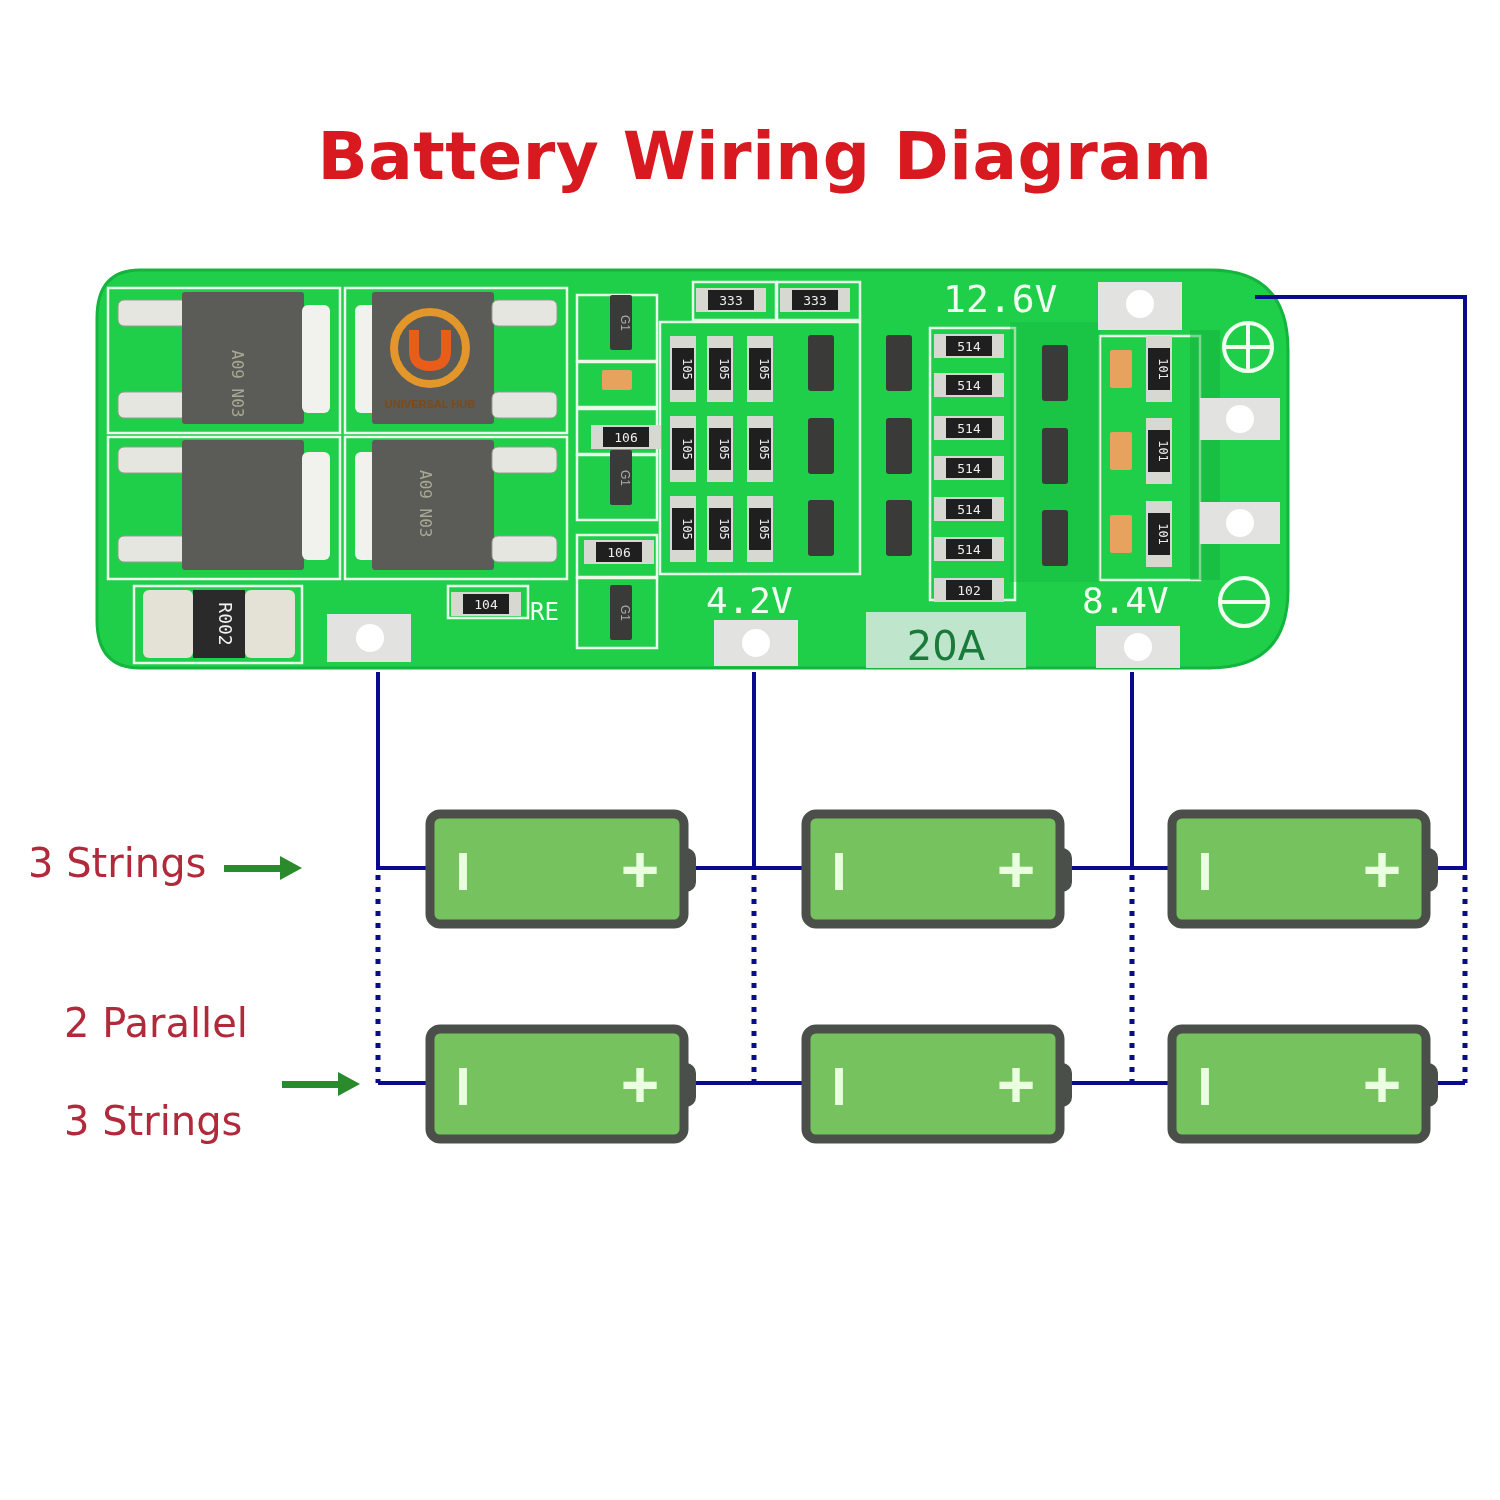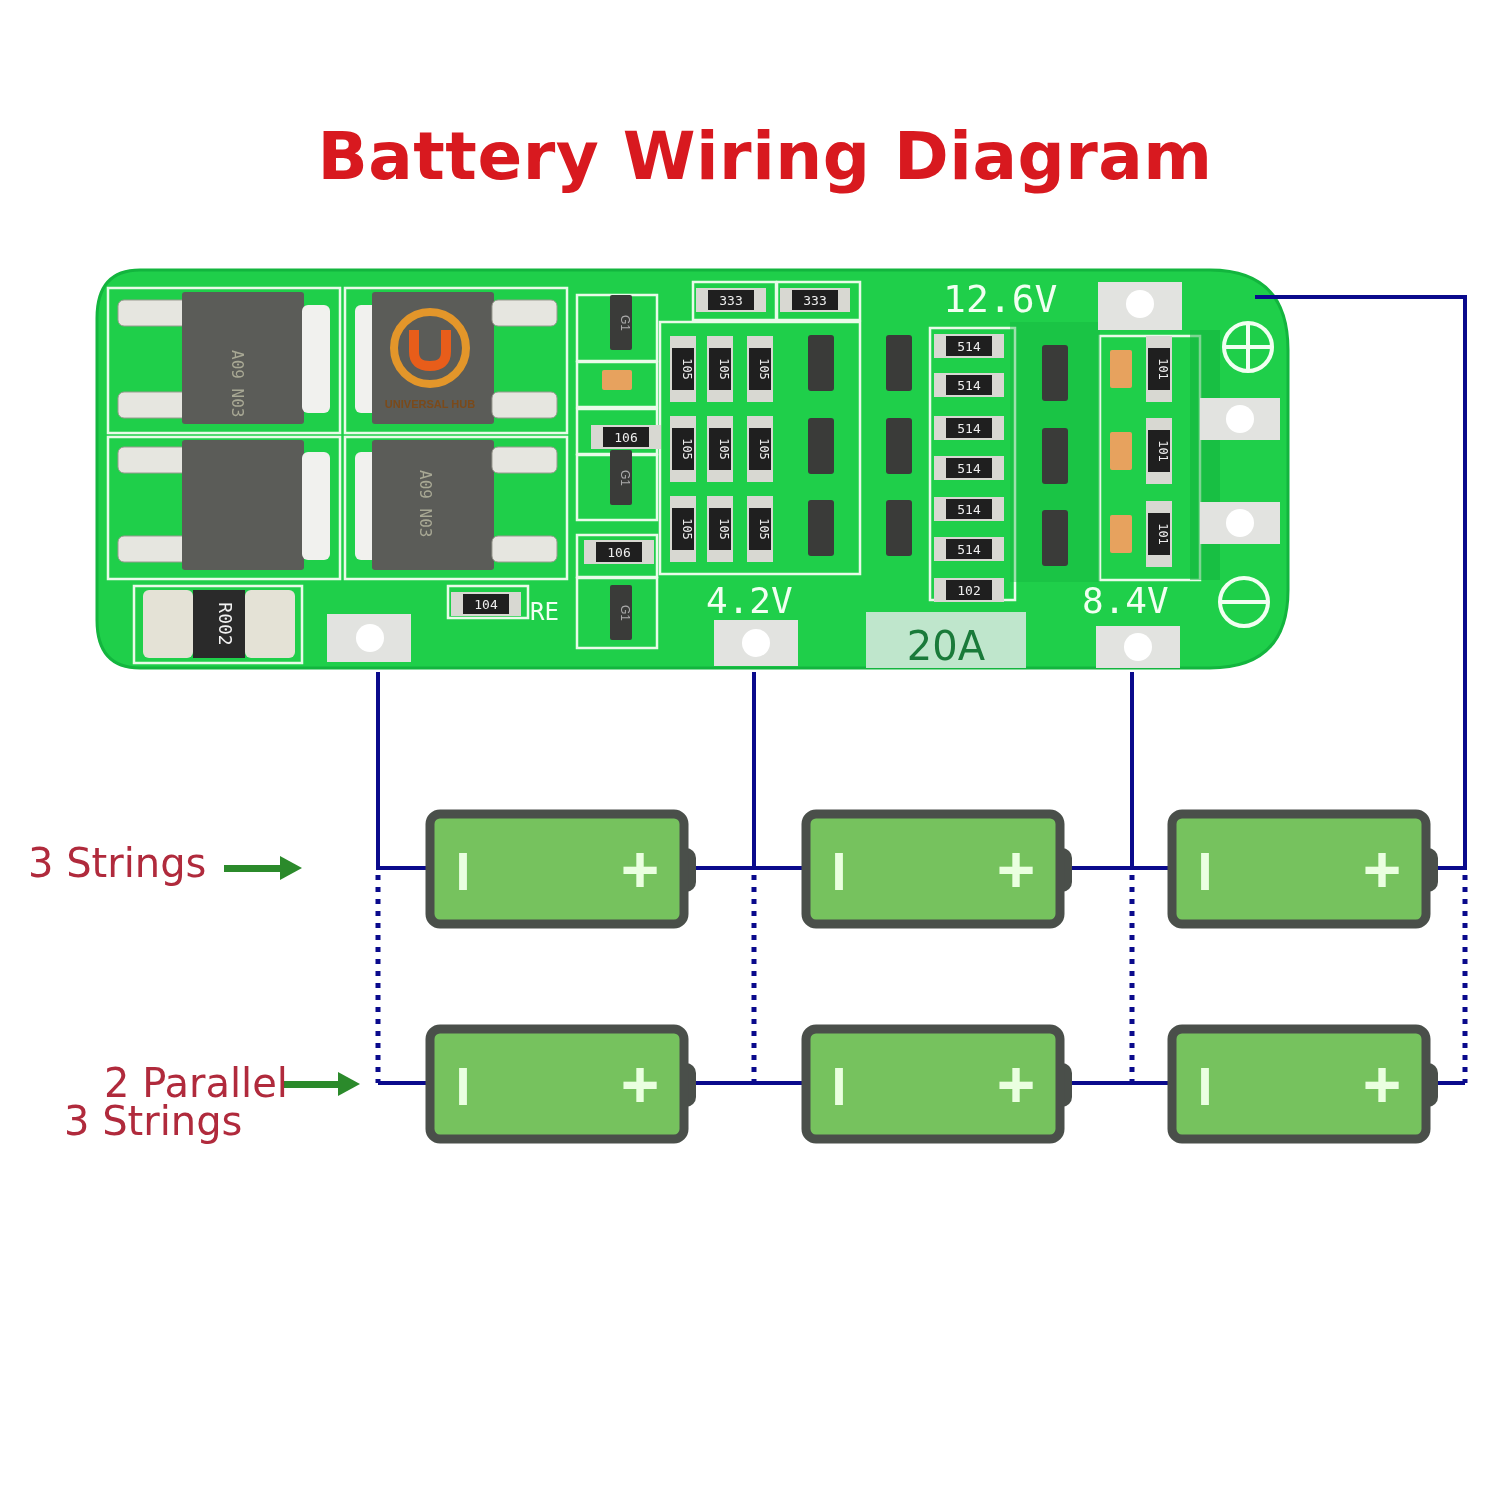--- a/index.html
+++ b/index.html
@@ -352,14 +352,14 @@
       <polygon points="280,856 302,868 280,880"></polygon>
     </g>
     <g>
       <rect x="282" y="1081" width="60" height="7"></rect>
       <polygon points="338,1072 360,1084 338,1096"></polygon>
     </g>
   </g>
 </svg>
 
 <div class="lbl" style="left:28px; top:834px;">3 Strings</div>
-<div class="lbl" style="left:64px; top:1054px;margin-left:40px;">2 Parallel</div>
+<div class="lbl" style="left:64px; top:994px;">2 Parallel</div>
 <div class="lbl" style="left:64px; top:1092px;">3 Strings</div>
 
 </body></html>

